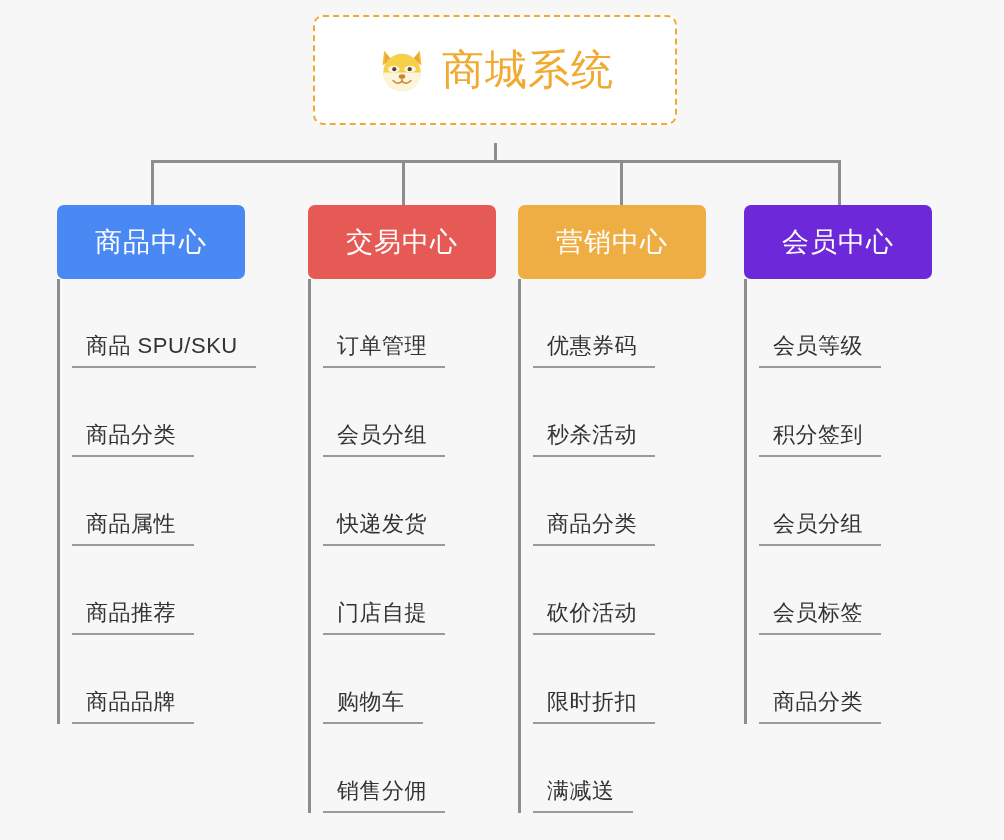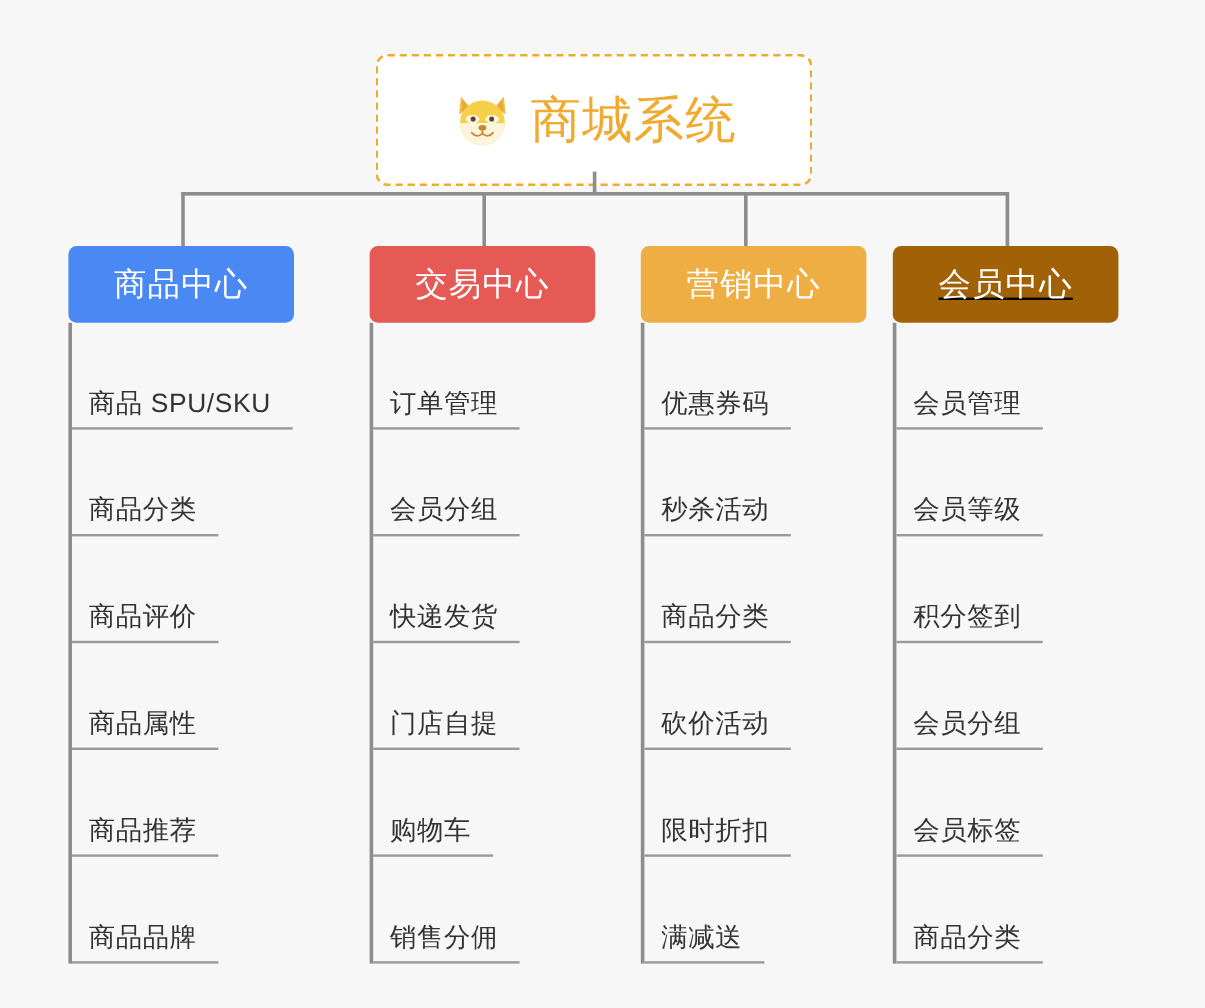--- a/index.html
+++ b/index.html
@@ -19,21 +19,21 @@
     position: relative;
     width: 1004px;
     height: 840px;
     background: #f7f7f7;
   }
 
   
   .root-node {
     position: absolute;
     left: 313px;
-    top: 45px;
+    top: 15px;
     width: 364px;
     height: 110px;
     background: #ffffff;
     border: 2px dashed #f0aa30;
     border-radius: 10px;
     box-sizing: border-box;
     display: flex;
     align-items: center;
     justify-content: center;
     gap: 14px;
@@ -78,39 +78,39 @@
   }
 
   
   .column {
     position: absolute;
     top: 205px;
     width: 188px;
   }
   .cat-box {
     width: 188px;
-    height: 64px;
+    height: 74px;
     border-radius: 7px;
     display: flex;
     align-items: center;
     justify-content: center;
     box-sizing: border-box;
   }
   .cat-label {
     font-size: 27px;
     color: #ffffff;
     letter-spacing: 1px;
     white-space: nowrap;
   }
 
   
   .leaves {
     position: relative;
     margin-top: 0;
-    padding-left: 14px;
+    padding-left: 26px;
     border-left: 3px solid #8d8d8d;
     box-sizing: border-box;
     width: 188px;
   }
   .leaf {
     position: relative;
     height: 89px;
     box-sizing: border-box;
     display: flex;
     align-items: flex-end;
@@ -168,23 +168,20 @@
           <span class="cat-label">商品中心</span>
         </div>
         <div class="leaves">
           <div class="leaf">
             <div class="leaf-inner"><span class="leaf-label">商品 SPU/SKU</span></div>
           </div>
           <div class="leaf">
             <div class="leaf-inner"><span class="leaf-label">商品分类</span></div>
           </div>
           <div class="leaf">
-            <div class="leaf-inner"><span class="leaf-label">商品评价</span></div>
-          </div>
-          <div class="leaf">
             <div class="leaf-inner"><span class="leaf-label">商品属性</span></div>
           </div>
           <div class="leaf">
             <div class="leaf-inner"><span class="leaf-label">商品推荐</span></div>
           </div>
           <div class="leaf">
             <div class="leaf-inner"><span class="leaf-label">商品品牌</span></div>
           </div>
         </div>
       </div>
@@ -206,21 +203,21 @@
             <div class="leaf-inner"><span class="leaf-label">门店自提</span></div>
           </div>
           <div class="leaf">
             <div class="leaf-inner"><span class="leaf-label">购物车</span></div>
           </div>
           <div class="leaf">
             <div class="leaf-inner"><span class="leaf-label">销售分佣</span></div>
           </div>
         </div>
       </div>
-      <div class="column" style="left: 534px;">
+      <div class="column" style="left: 518px;">
         <div class="cat-box" style="background: rgb(239, 174, 68);">
           <span class="cat-label">营销中心</span>
         </div>
         <div class="leaves">
           <div class="leaf">
             <div class="leaf-inner"><span class="leaf-label">优惠券码</span></div>
           </div>
           <div class="leaf">
             <div class="leaf-inner"><span class="leaf-label">秒杀活动</span></div>
           </div>
@@ -232,28 +229,25 @@
           </div>
           <div class="leaf">
             <div class="leaf-inner"><span class="leaf-label">限时折扣</span></div>
           </div>
           <div class="leaf">
             <div class="leaf-inner"><span class="leaf-label">满减送</span></div>
           </div>
         </div>
       </div>
       <div class="column" style="left: 744px;">
-        <div class="cat-box" style="background: #a16207; text-decoration: underline;">
+        <div class="cat-box" style="background: #6d28d9;">
           <span class="cat-label">会员中心</span>
         </div>
         <div class="leaves">
           <div class="leaf">
-            <div class="leaf-inner"><span class="leaf-label">会员管理</span></div>
-          </div>
-          <div class="leaf">
             <div class="leaf-inner"><span class="leaf-label">会员等级</span></div>
           </div>
           <div class="leaf">
             <div class="leaf-inner"><span class="leaf-label">积分签到</span></div>
           </div>
           <div class="leaf">
             <div class="leaf-inner"><span class="leaf-label">会员分组</span></div>
           </div>
           <div class="leaf">
             <div class="leaf-inner"><span class="leaf-label">会员标签</span></div>

